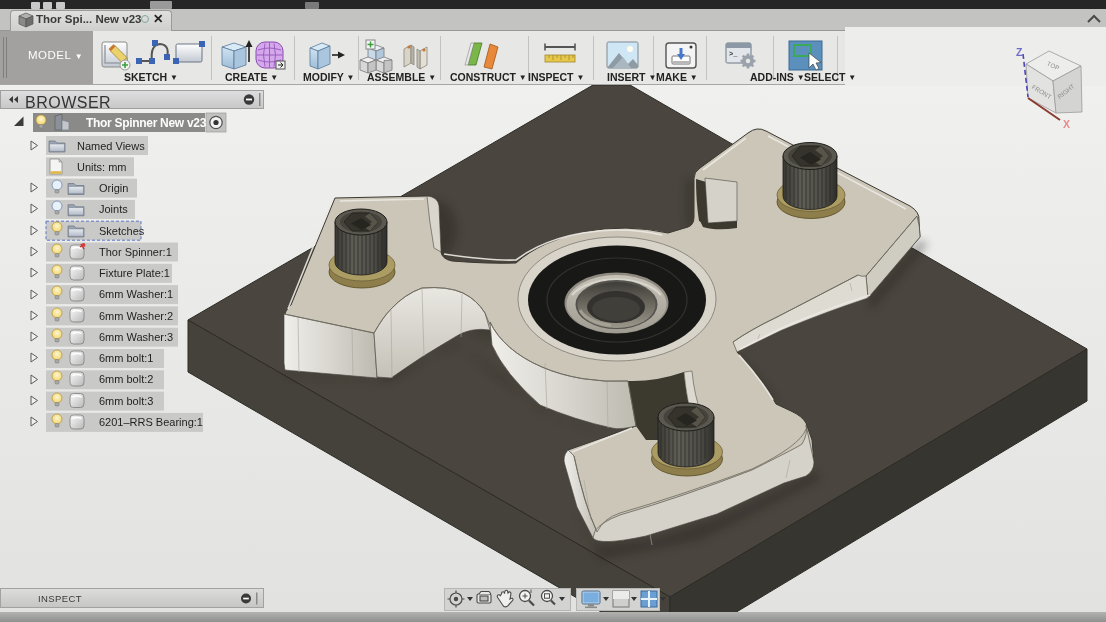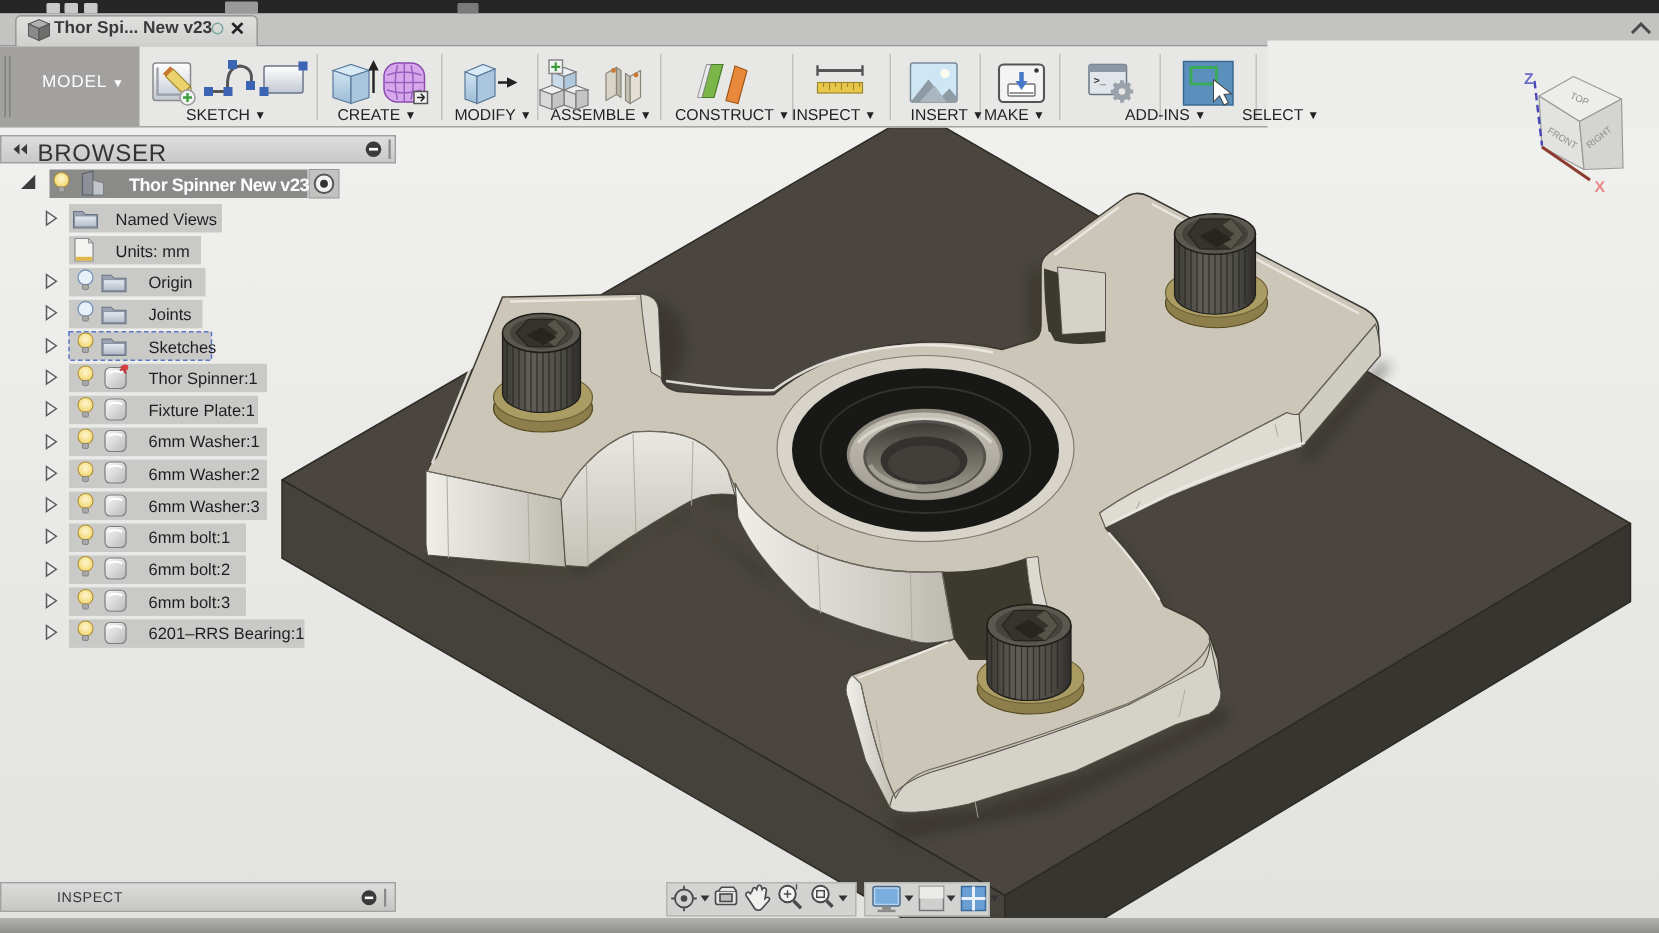--- a/index.html
+++ b/index.html
@@ -13,21 +13,21 @@
   #tab{left:10px;top:10px;width:162px;height:21px;background:linear-gradient(#e0e0df,#cfcfce);border:1px solid #9a9a99;border-bottom:none;border-radius:4px 4px 0 0;box-sizing:border-box;}
   #tabtitle{left:36px;top:13px;font-size:11.5px;font-weight:bold;color:#3a3a3a;letter-spacing:0px;}
   #tabring{left:141px;top:15px;width:8px;height:8px;border:1.5px solid #7ba8a0;border-radius:50%;box-sizing:border-box;}
   #tabx{left:153px;top:11px;font-size:12.5px;font-weight:bold;color:#222;}
   
   #toolbar{left:0;top:31px;width:1106px;height:54px;background:#e7e7e5;border-bottom:1px solid #a6a6a4;box-sizing:border-box;}
   #modelbtn{left:0;top:31px;width:93px;height:53px;background:#a2a19f;color:#fff;}
   #modeltxt{left:28px;top:49px;font-size:11.5px;font-weight:normal;color:#fdfdfd;letter-spacing:.5px;}
   .grip{top:37px;width:1px;height:41px;background:#7e7e7c;}
   .tsep{top:36px;width:1px;height:44px;background:#c2c2c0;}
-  .tlabel{top:71px;font-size:10.5px;color:#222;white-space:nowrap;}
+  .tlabel{top:71px;font-size:10.5px;color:#222;white-space:nowrap;font-weight:bold;}
   .tlabel .dn{font-size:8px;vertical-align:1px;}
   
   #bheader{left:0px;top:90px;width:264px;height:19px;background:linear-gradient(#dedede,#c8c8c8);border:1px solid #9f9f9f;box-sizing:border-box;}
   #btitle{left:25px;top:94px;font-size:16px;color:#333;letter-spacing:0.5px;}
   
   #cbar{left:0;top:588px;width:264px;height:20px;background:linear-gradient(#dcdcdb,#c6c6c5);border:1px solid #a2a2a1;box-sizing:border-box;}
   #ctitle{left:38px;top:593px;font-size:9.5px;color:#3a3a3a;letter-spacing:0.4px;}
   
   #bstrip{left:0;top:612px;width:1106px;height:10px;background:linear-gradient(#b2b2b1,#8f8f8e);}
   
@@ -274,21 +274,21 @@
 
     <div class="abs tlabel" style="left:124px">SKETCH <span class="dn">▼</span></div>
     <div class="abs tlabel" style="left:225px">CREATE <span class="dn">▼</span></div>
     <div class="abs tlabel" style="left:303px">MODIFY <span class="dn">▼</span></div>
     <div class="abs tlabel" style="left:367px">ASSEMBLE <span class="dn">▼</span></div>
     <div class="abs tlabel" style="left:450px">CONSTRUCT <span class="dn">▼</span></div>
     <div class="abs tlabel" style="left:528px">INSPECT <span class="dn">▼</span></div>
     <div class="abs tlabel" style="left:607px">INSERT <span class="dn">▼</span></div>
     <div class="abs tlabel" style="left:656px">MAKE <span class="dn">▼</span></div>
     <div class="abs tlabel" style="left:750px">ADD-INS <span class="dn">▼</span></div>
-    <div class="abs tlabel" style="left:828px">SELECT <span class="dn">▼</span></div>
+    <div class="abs tlabel" style="left:804px">SELECT <span class="dn">▼</span></div>
 
     <svg class="abs" style="left:0;top:31px" width="860" height="54" viewBox="0 0 860 54">
       <defs>
         <linearGradient id="bluebox" x1="0" y1="0" x2="0" y2="1">
           <stop offset="0" stop-color="#cfe3f2"></stop>
             <stop offset="1" stop-color="#9dbcd6"></stop>
         </linearGradient>
         <linearGradient id="grayface" x1="0" y1="0" x2="0" y2="1">
           <stop offset="0" stop-color="#ffffff"></stop>
             <stop offset="1" stop-color="#c2c8d2"></stop>

